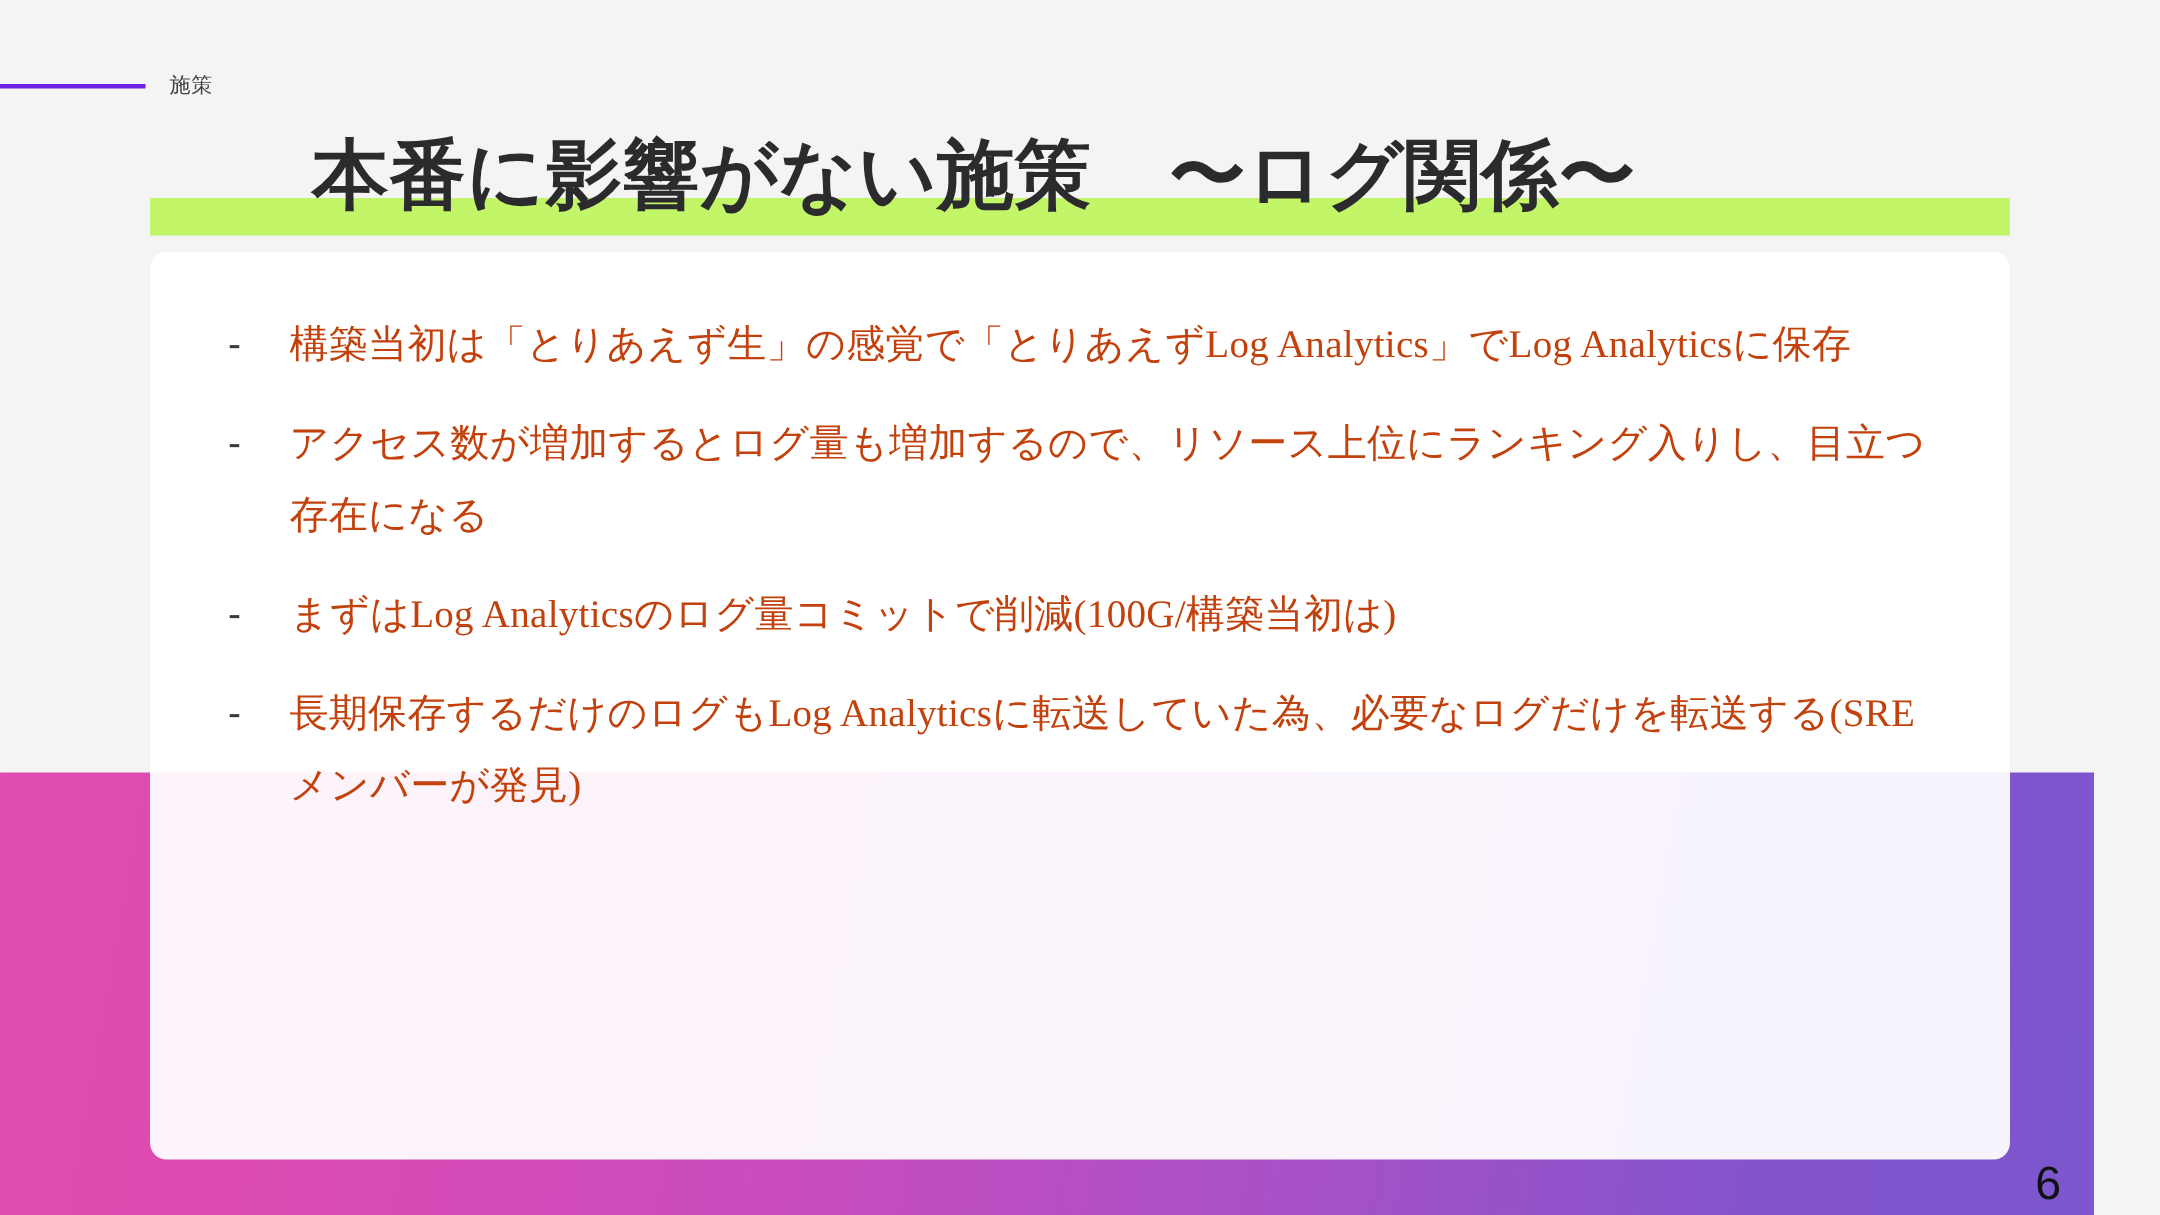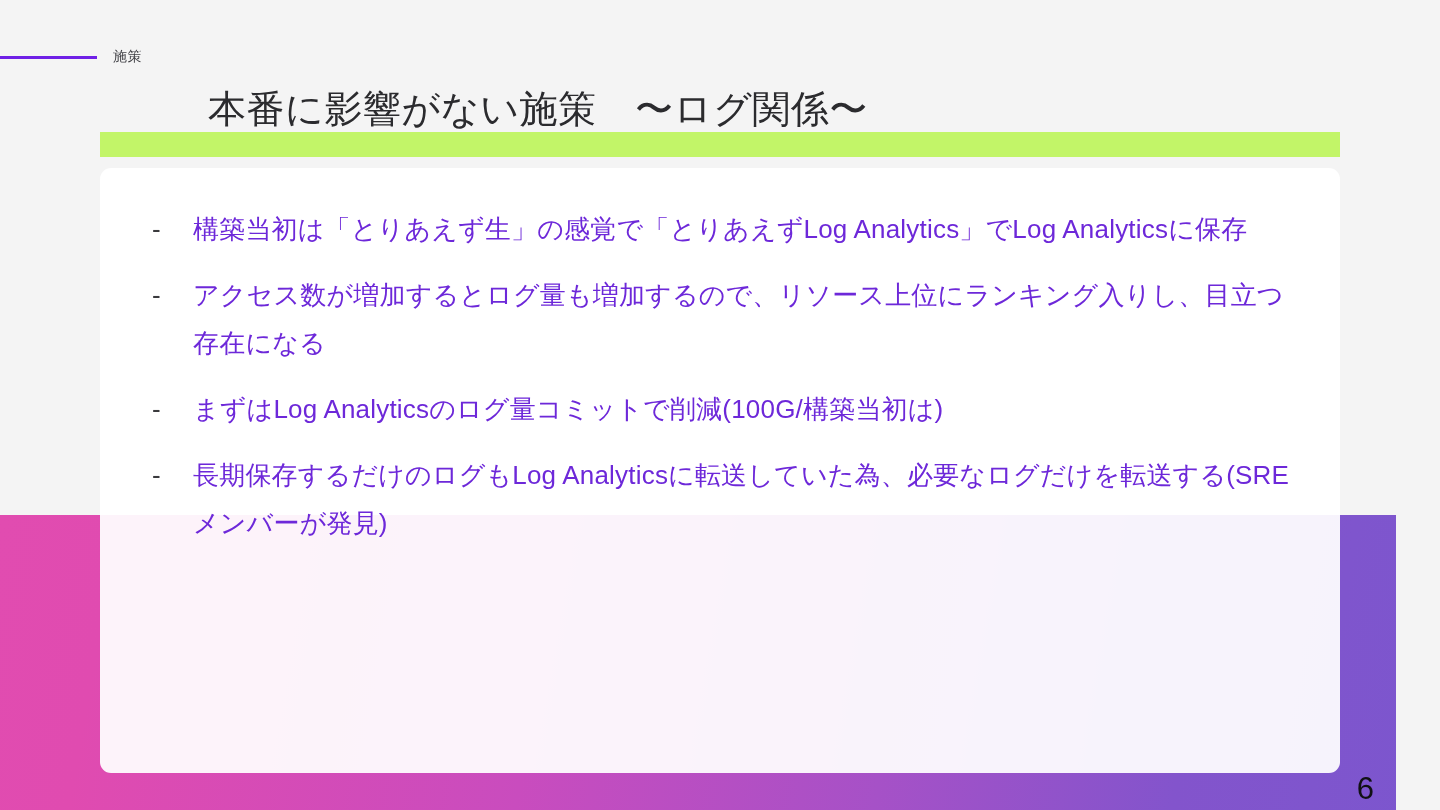--- a/index.html
+++ b/index.html
@@ -61,23 +61,23 @@
     left: 100px;
     top: 132px;
     width: 1240px;
     height: 25px;
     background: #c2f568;
   }
   .slide-title {
     position: absolute;
     left: 208px;
     top: 87px;
-    font-size: 38px;
+    font-size: 51px;
     line-height: 1.18;
-    font-weight: 400;
+    font-weight: 700;
     color: #2b2b2e;
     white-space: nowrap;
     letter-spacing: 0.5px;
   }
 
   
   .content-card {
     position: absolute;
     left: 100px;
     top: 168px;
@@ -102,22 +102,23 @@
     font-size: 26px;
     line-height: 1.82;
     color: #3a3a3d;
     text-align: left;
     padding-left: 12px;
   }
   .bullet-text {
     flex: 1 1 auto;
     font-size: 26px;
     line-height: 1.82;
-    color: #6d28d9;
+    color: #c2410c;
     letter-spacing: 0.2px;
+    font-family: Liberation Serif, serif;
   }
 
   
   .page-number {
     position: absolute;
     right: 22px;
     bottom: 6px;
     font-size: 31px;
     color: #111114;
     line-height: 1;

